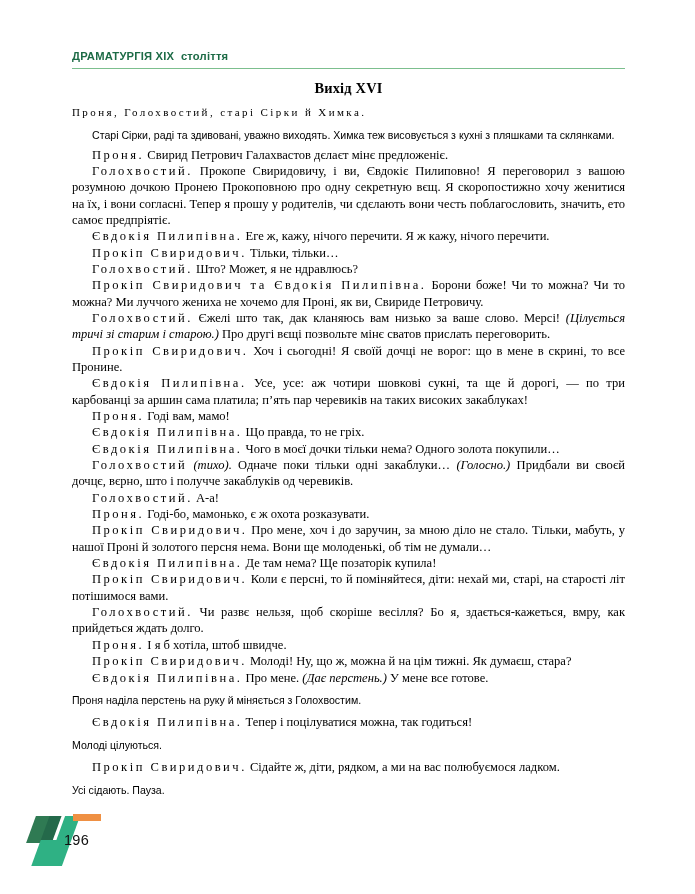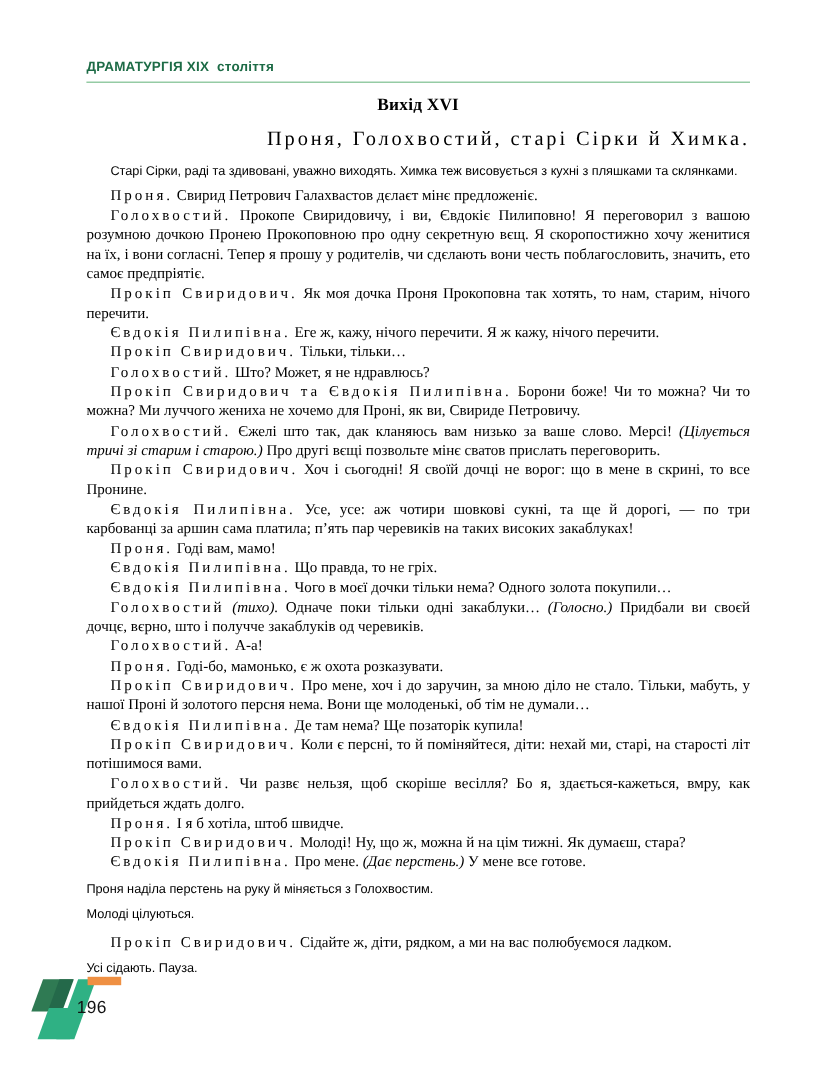--- a/index.html
+++ b/index.html
@@ -62,22 +62,22 @@
 
   .scene-title {
     text-align: center;
     font-size: 14.4px;
     font-weight: 700;
     margin: 4px 0 9px 0;
     letter-spacing: 0.2px;
   }
 
   .cast-line {
-    text-align: right;
-    font-size: 17px;
+    text-align: left;
+    font-size: 11px;
     margin: 0 0 10px 0;
     letter-spacing: 0.1px;
   }
   .spaced {
     letter-spacing: 2.4px;
   }
 
   
   .remark-sans {
     font-family: "Liberation Sans", "DejaVu Sans", sans-serif;
@@ -187,21 +187,20 @@
     <div class="cast-line">
       <span class="spaced">Проня, Голохвостий, старі Сірки й Химка.</span>
     </div>
 
     <div class="remark-sans remark-just">Старі Сірки, раді та здивовані, уважно виходять. Химка теж висовується з кухні з пляшками та склянками.</div>
 
     <p class="speech"><span class="speaker">Проня.</span><span> Свирид Петрович Галахвастов дєлаєт мінє предложеніє.</span></p>
 
     <p class="speech"><span class="speaker">Голохвостий.</span><span> Прокопе Свиридовичу, і ви, Євдокіє Пилиповно! Я переговорил з вашою розумною дочкою Пронею Прокоповною про одну секретную вєщ. Я скоропостижно хочу женитися на їх, і вони согласні. Тепер я прошу у родителів, чи сдєлають вони честь поблагословить, значить, ето самоє предпріятіє.</span></p>
 
-    <p class="speech"><span class="speaker">Прокіп Свиридович.</span><span> Як моя дочка Проня Прокоповна так хотять, то нам, старим, нічого перечити.</span></p>
 
     <p class="speech"><span class="speaker">Євдокія Пилипівна.</span><span> Еге ж, кажу, нічого перечити. Я ж кажу, нічого перечити.</span></p>
 
     <p class="speech"><span class="speaker">Прокіп Свиридович.</span><span> Тільки, тільки…</span></p>
 
     <p class="speech"><span class="speaker">Голохвостий.</span><span> Што? Может, я не ндравлюсь?</span></p>
 
     <p class="speech"><span class="speaker">Прокіп Свиридович та Євдокія Пилипівна.</span><span> Борони боже! Чи то можна? Чи то можна? Ми луччого жениха не хочемо для Проні, як ви, Свириде Петровичу.</span></p>
 
     <p class="speech"><span class="speaker">Голохвостий.</span><span> Єжелі што так, дак кланяюсь вам низько за ваше слово. Мерсі! </span><span class="stage">(Цілується тричі зі старим і старою.)</span><span> Про другі вєщі позвольте мінє сватов прислать переговорить.</span></p>
@@ -231,20 +230,21 @@
     <p class="speech"><span class="speaker">Голохвостий.</span><span> Чи развє нельзя, щоб скоріше весілля? Бо я, здається-кажеться, вмру, как прийдеться ждать долго.</span></p>
 
     <p class="speech"><span class="speaker">Проня.</span><span> І я б хотіла, штоб швидче.</span></p>
 
     <p class="speech"><span class="speaker">Прокіп Свиридович.</span><span> Молоді! Ну, що ж, можна й на цім тижні. Як думаєш, стара?</span></p>
 
     <p class="speech"><span class="speaker">Євдокія Пилипівна.</span><span> Про мене. </span><span class="stage">(Дає перстень.)</span><span> У мене все готове.</span></p>
 
     <div class="remark-sans remark-block">Проня наділа перстень на руку й міняється з Голохвостим.</div>
 
+    <p class="speech"><span class="speaker">Євдокія Пилипівна.</span><span> Тепер і поцілуватися можна, так годиться!</span></p>
 
     <div class="remark-sans remark-block">Молоді цілуються.</div>
 
     <p class="speech"><span class="speaker">Прокіп Свиридович.</span><span>  Сідайте ж, діти, рядком, а ми на вас полюбуємося ладком.</span></p>
 
     <div class="remark-sans remark-block">Усі сідають. Пауза.</div>
 
   </div>
 
   <div class="folio-wrap">

